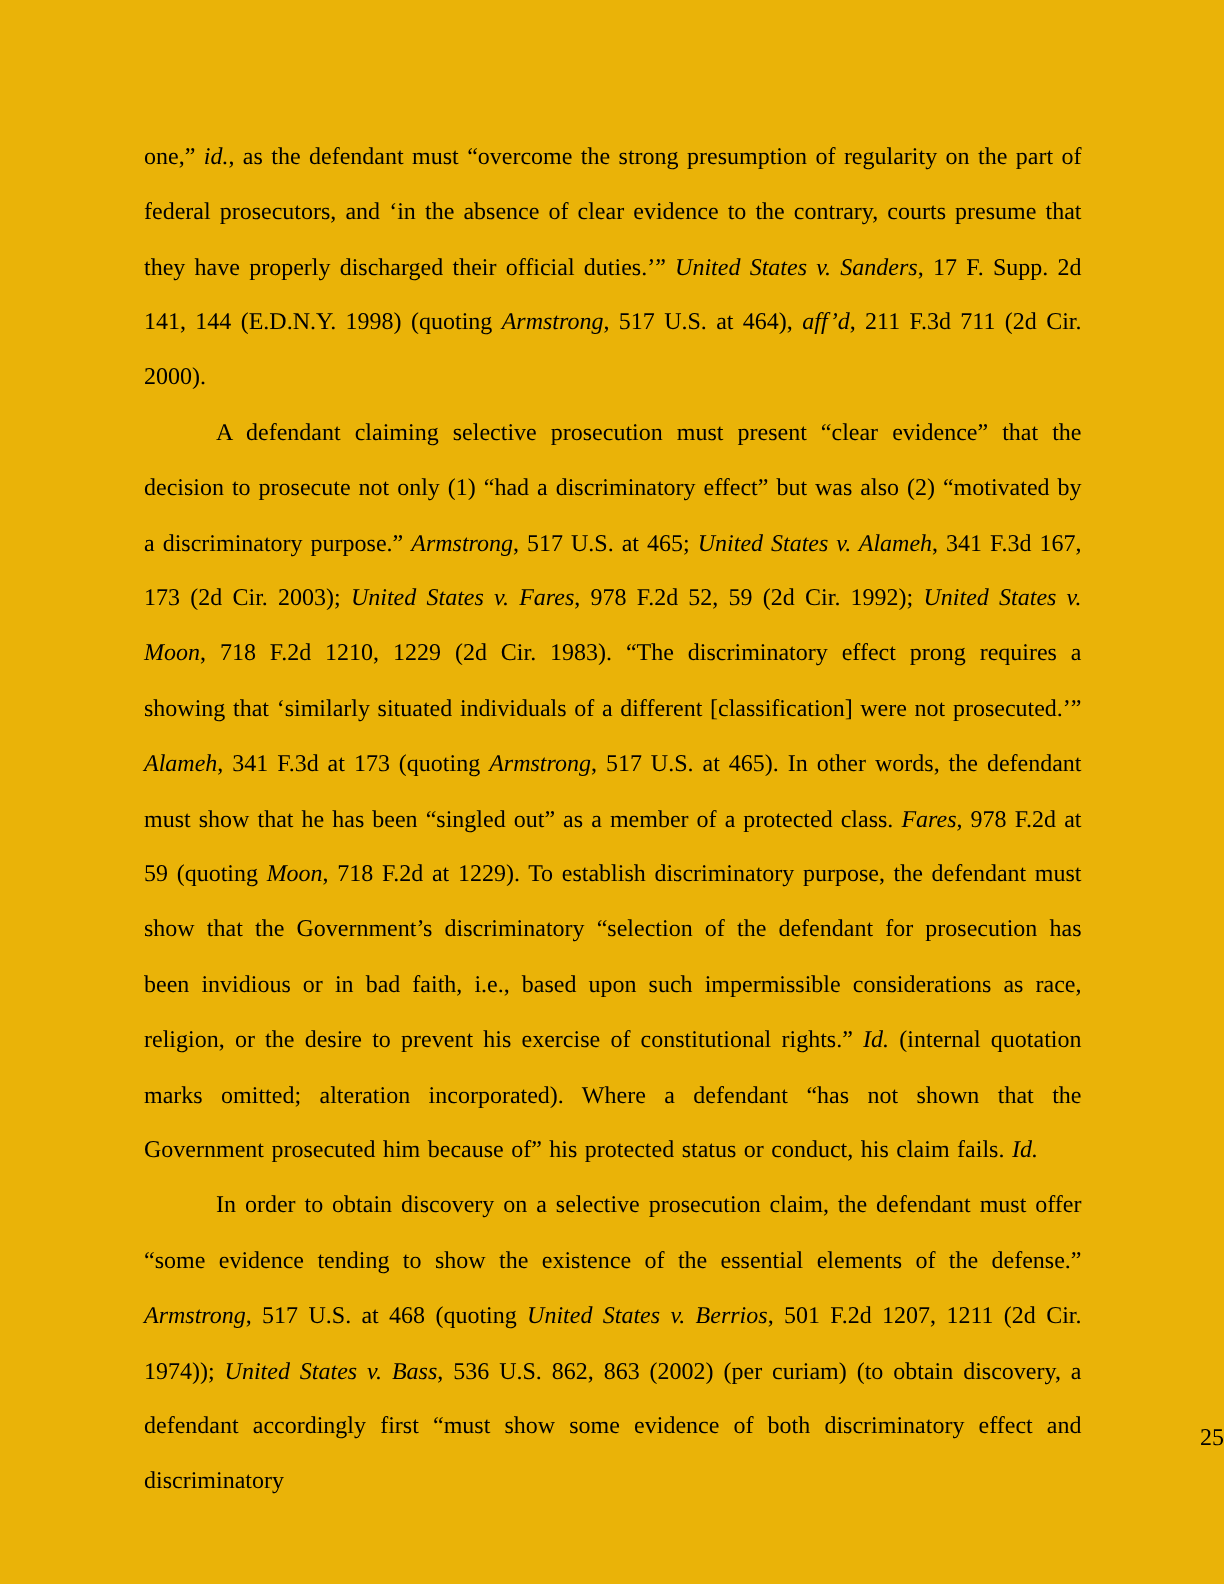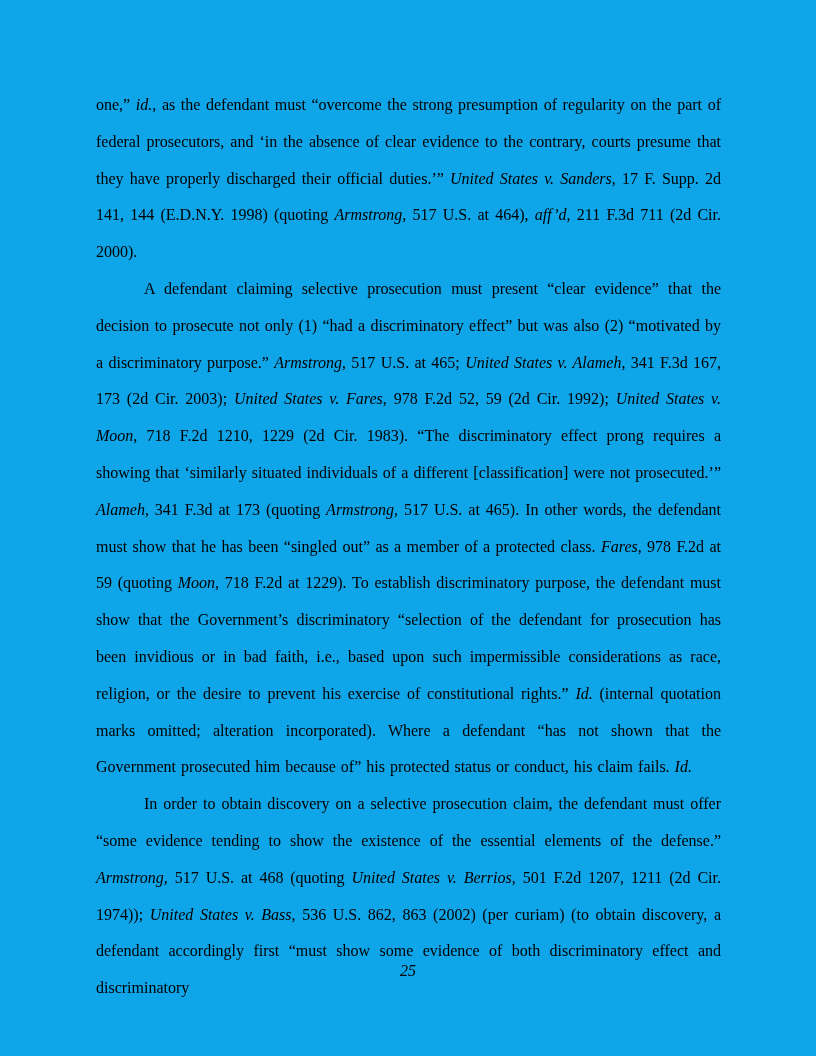--- a/index.html
+++ b/index.html
@@ -4,21 +4,21 @@
 <style>
   html, body {
     margin: 0;
     padding: 0;
     background: #ffffff;
   }
   .page {
     position: relative;
     width: 816px;
     height: 1056px;
-    background: #0ea5e9;
+    background: #eab308;
     font-family: "Liberation Serif", serif;
     font-size: 16px;
     color: #000000;
     overflow: hidden;
   }
   .body-text {
     position: absolute;
     top: 87px;
     left: 96px;
     width: 625px;
@@ -31,27 +31,26 @@
     word-spacing: 1px;
   }
   p.para.indent {
     text-indent: 48px;
   }
   .it {
     font-style: italic;
   }
   .page-number {
     position: absolute;
-    bottom: 76px;
+    bottom: 88px;
     left: 0;
     width: 100%;
-    text-align: center;
+    text-align: right;
     font-size: 16px;
     font-family: "Liberation Serif", serif;
-    font-style: italic;
   }
 </style>
 </head>
 <body>
 
 <div class="page">
   <div class="body-text">
       <p class="para"><span>one,” </span><span class="it">id.</span><span>, as the defendant must “overcome the strong presumption of regularity on the part of federal prosecutors, and ‘in the absence of clear evidence to the contrary, courts presume that they have properly discharged their official duties.’”  </span><span class="it">United States v. Sanders</span><span>, 17 F. Supp. 2d 141, 144 (E.D.N.Y. 1998) (quoting </span><span class="it">Armstrong</span><span>, 517 U.S. at 464), </span><span class="it">aff’d</span><span>, 211 F.3d 711 (2d Cir. 2000).</span></p>
       <p class="para indent"><span>A defendant claiming selective prosecution must present “clear evidence” that the decision to prosecute not only (1) “had a discriminatory effect” but was also (2) “motivated by a discriminatory purpose.”  </span><span class="it">Armstrong</span><span>, 517 U.S. at 465; </span><span class="it">United States v. Alameh</span><span>, 341 F.3d 167, 173 (2d Cir. 2003); </span><span class="it">United States v. Fares</span><span>, 978 F.2d 52, 59 (2d Cir. 1992); </span><span class="it">United States v. Moon</span><span>, 718 F.2d 1210, 1229 (2d Cir. 1983).  “The discriminatory effect prong requires a showing that ‘similarly situated individuals of a different [classification] were not prosecuted.’”  </span><span class="it">Alameh</span><span>, 341 F.3d at 173 (quoting </span><span class="it">Armstrong</span><span>, 517 U.S. at 465).  In other words, the defendant must show that he has been “singled out” as a member of a protected class.  </span><span class="it">Fares</span><span>, 978 F.2d at 59 (quoting </span><span class="it">Moon</span><span>, 718 F.2d at 1229).  To establish discriminatory purpose, the defendant must show that the Government’s discriminatory “selection of the defendant for prosecution has been invidious or in bad faith, i.e., based upon such impermissible considerations as race, religion, or the desire to prevent his exercise of constitutional rights.”  </span><span class="it">Id.</span><span>  (internal quotation marks omitted; alteration incorporated).  Where a defendant “has not shown that the Government prosecuted him because of” his protected status or conduct, his claim fails.  </span><span class="it">Id.</span></p>
       <p class="para indent"><span>In order to obtain discovery on a selective prosecution claim, the defendant must offer “some evidence tending to show the existence of the essential elements of the defense.”  </span><span class="it">Armstrong</span><span>, 517 U.S. at 468 (quoting </span><span class="it">United States v. Berrios</span><span>, 501 F.2d 1207, 1211 (2d Cir. 1974)); </span><span class="it">United States v. Bass</span><span>, 536 U.S. 862, 863 (2002) (per curiam) (to obtain discovery, a defendant accordingly first “must show some evidence of both discriminatory effect and discriminatory</span></p>

